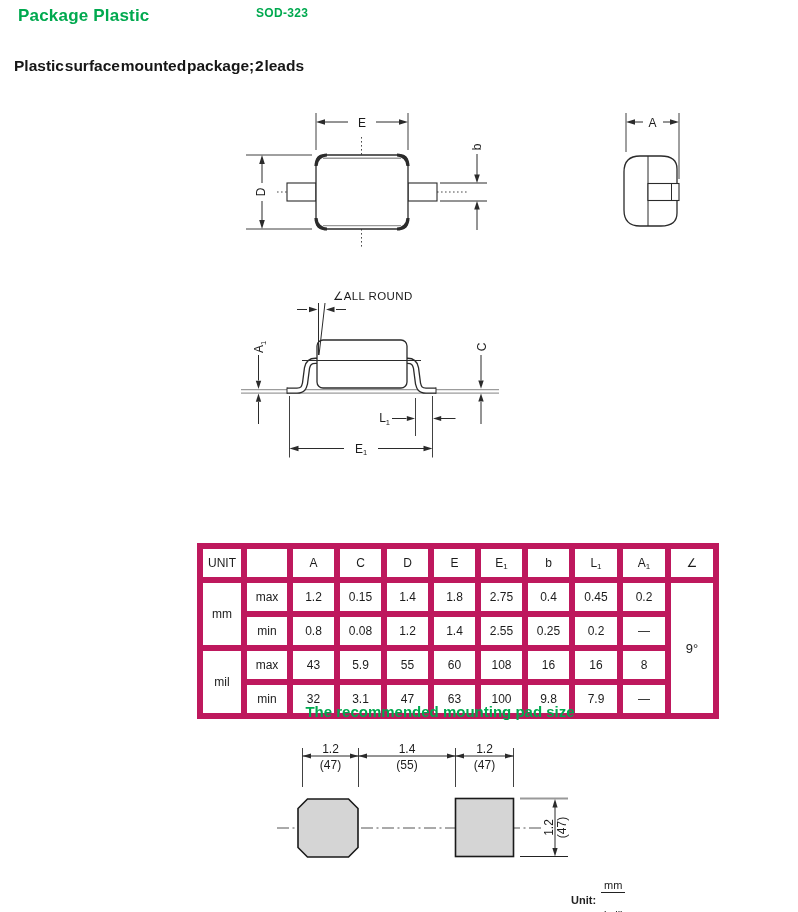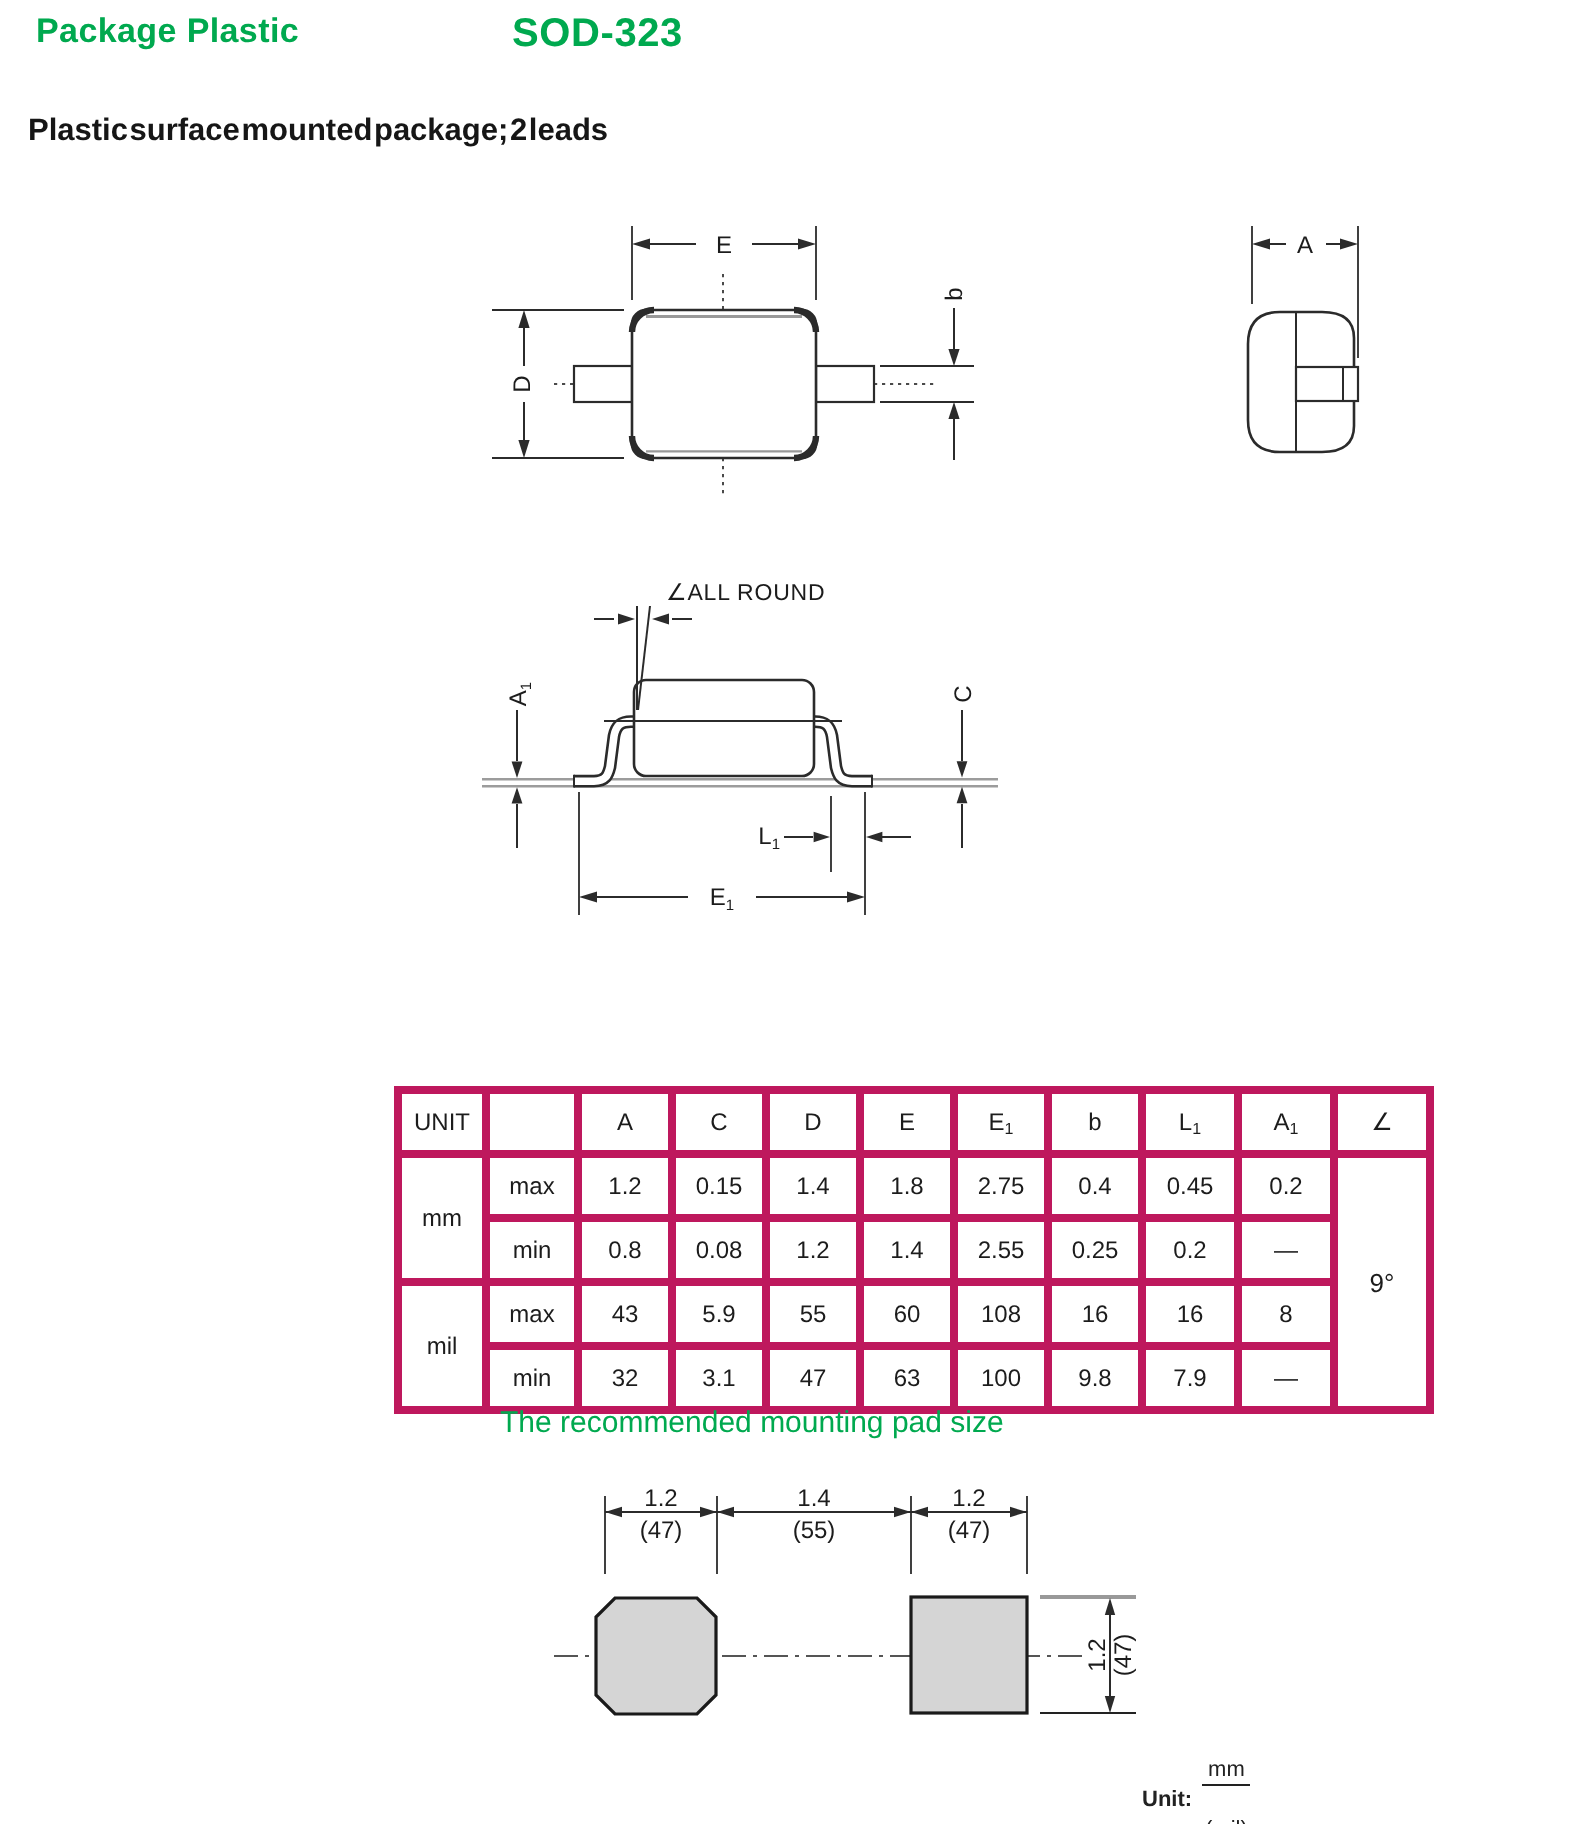--- a/index.html
+++ b/index.html
@@ -2,28 +2,28 @@
 <html><head>
 <meta charset="utf-8">
 <style>
   html,body{margin:0;padding:0;}
   body{
     width:798px;height:912px;position:relative;background:#ffffff;
     font-family:"Liberation Sans",sans-serif;color:#1c1c1c;overflow:hidden;
   }
   .abs{position:absolute;}
   .page-title{left:18px;top:6px;font-size:17px;font-weight:bold;color:#00a94f;letter-spacing:.2px;}
-  .part-number{left:256px;top:6px;font-size:20px;font-weight:bold;color:#00a94f;letter-spacing:.3px;}
+  .part-number{left:256px;top:6px;font-size:12px;font-weight:bold;color:#00a94f;letter-spacing:.3px;}
   .subtitle{left:14px;top:37px;font-size:15.5px;font-weight:bold;color:#161616;word-spacing:-3.5px;margin-top:20px;}
-  .pad-heading{left:250px;top:703px;width:380px;font-size:15px;font-weight:normal;color:#00a94f;}
+  .pad-heading{left:250px;top:703px;width:380px;text-align:center;font-size:15px;font-weight:bold;color:#00a94f;}
 
   
   table.dim{border-collapse:collapse;table-layout:fixed;width:516px;border:2px solid #1c1c1c;}
   table.dim td,table.dim th{
-    border:4px solid #be185d;text-align:center;vertical-align:middle;
+    border:6px solid #be185d;text-align:center;vertical-align:middle;
     font-size:12px;font-weight:400;padding:0;height:28px;color:#1c1c1c;
   }
   table.dim .thick-bottom{border-bottom-width:2px;}
   table.dim .thick-top{border-top-width:2px;}
   table.dim sub{font-size:8px;vertical-align:-2px;line-height:0;}
   table.dim .angle-cell{font-size:13px;}
 
   
   svg text{font-family:"Liberation Sans",sans-serif;font-size:12px;fill:#1c1c1c;}
   svg .sub{font-size:7.5px;}

